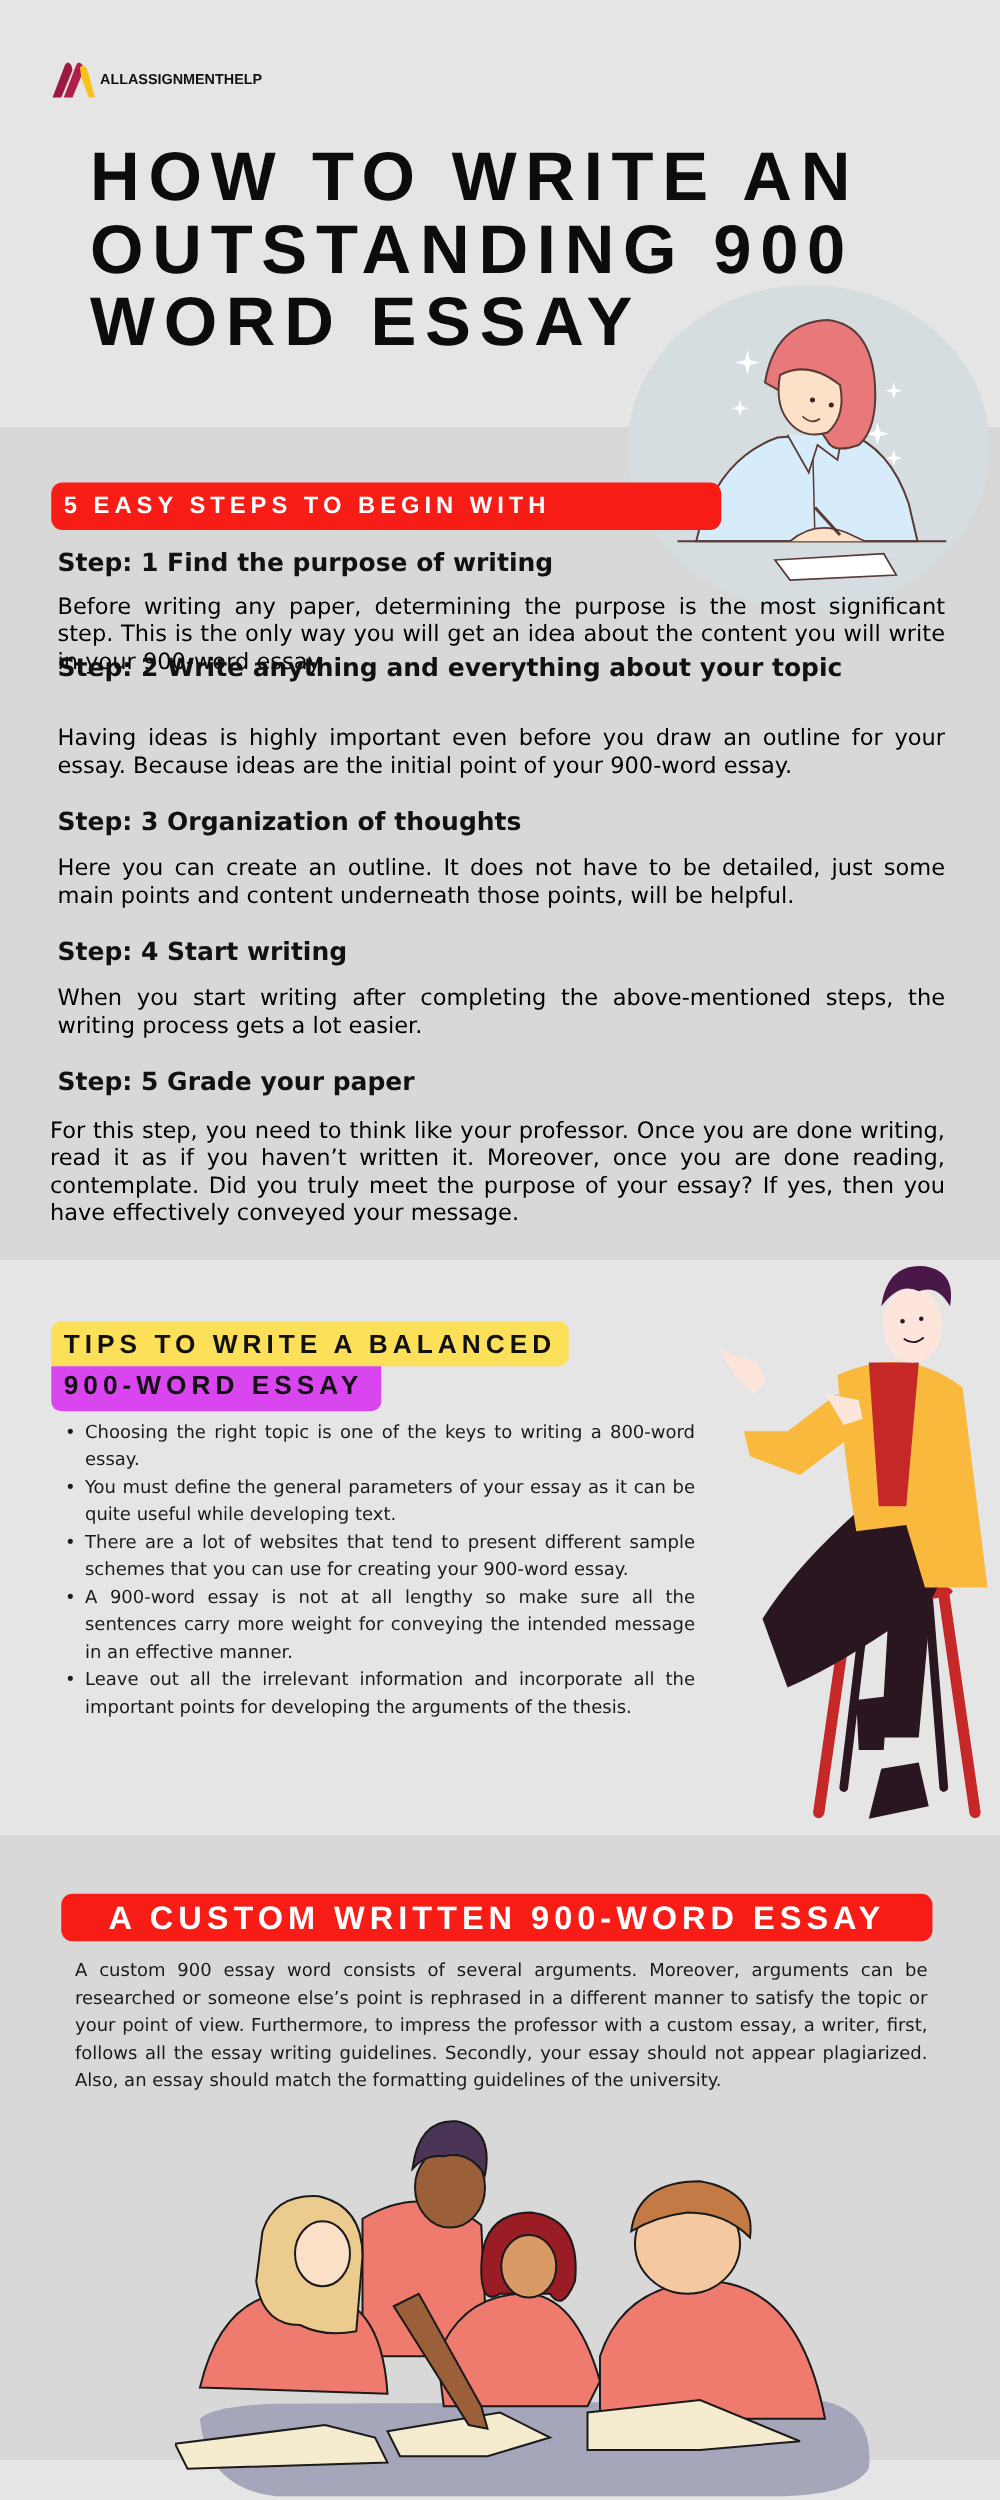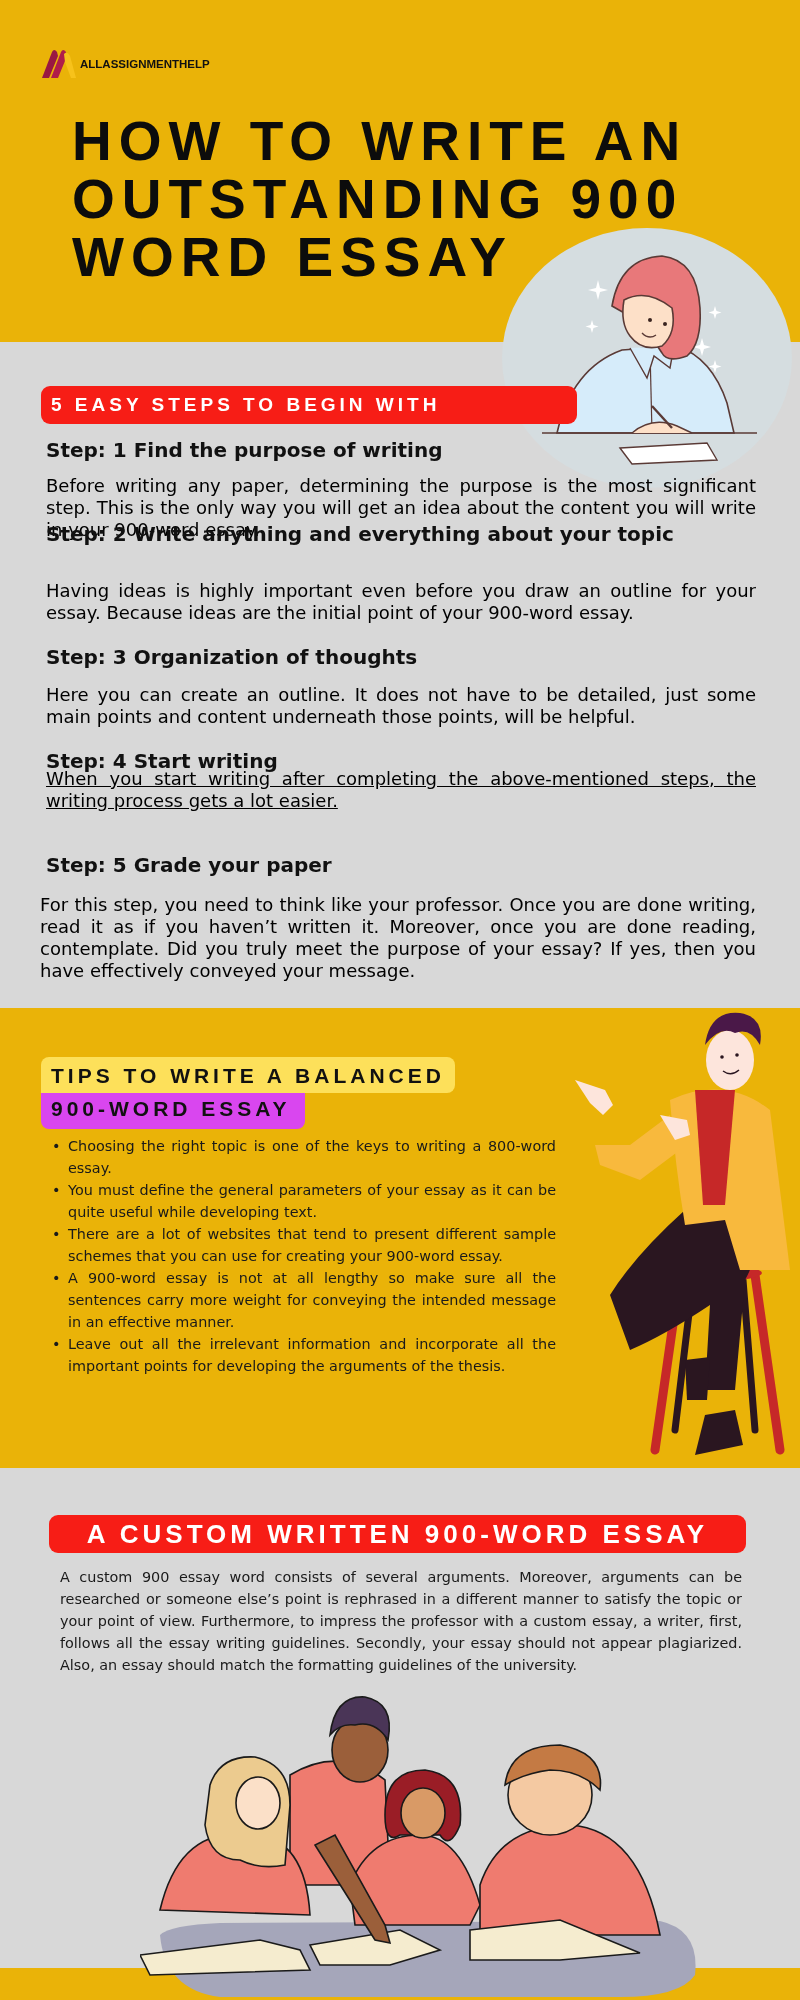--- a/index.html
+++ b/index.html
@@ -1,20 +1,20 @@
 <!DOCTYPE html>
 <html><head>
 <meta charset="utf-8">
 <style>
   * { margin: 0; padding: 0; box-sizing: border-box; }
   html, body { width: 800px; height: 2000px; overflow: hidden; }
   body { font-family: "DejaVu Sans", sans-serif; color: #111; background: #f4b0b2; position: relative; }
 
   .section { position: absolute; left: 0; width: 800px; }
-  .pink { background: #eab308; }
+  .pink { background: #e5e5e5; }
   .gray { background: #d8d8d8; }
 
   
   #hero { top: 0; height: 342px; }
   .logo { position: absolute; left: 40px; top: 48px; display: flex; align-items: center; gap: 2px; }
   .logo svg { width: 38px; height: 32px; }
   .logo-text { font-family: "Liberation Sans", sans-serif; font-weight: 700; font-size: 11.5px; letter-spacing: 0; color: #111; margin-left: 0; }
   .hero-title { position: absolute; left: 72px; top: 112px; width: 700px; font-family: "Liberation Sans", sans-serif; font-weight: 700; font-size: 55px; line-height: 58px; letter-spacing: 7px; color: #0c0c0c; }
   .hero-title span { display: block; }
 
@@ -100,21 +100,21 @@
 <div class="step-h" style="top:438px;">Step: 1 Find the purpose of writing</div>
 <p class="step-p" style="top:475px;">Before writing any paper, determining the purpose is the most significant step. This is the only way you will get an idea about the content you will write in your 900-word essay.</p>
 
 <div class="step-h" style="top:522px;text-align:right;">Step: 2 Write anything and everything about your topic</div>
 <p class="step-p" style="top:580px;">Having ideas is highly important even before you draw an outline for your essay. Because ideas are the initial point of your 900-word essay.</p>
 
 <div class="step-h" style="top:645px;">Step: 3 Organization of thoughts</div>
 <p class="step-p" style="top:684px;">Here you can create an outline. It does not have to be detailed, just some main points and content underneath those points, will be helpful.</p>
 
 <div class="step-h" style="top:749px;">Step: 4 Start writing</div>
-<p class="step-p" style="top:768px;text-decoration:underline;">When you start writing after completing the above-mentioned steps, the writing process gets a lot easier.</p>
+<p class="step-p" style="top:788px;">When you start writing after completing the above-mentioned steps, the writing process gets a lot easier.</p>
 
 <div class="step-h" style="top:853px;text-align:center;">Step: 5 Grade your paper</div>
 <p class="step-p" style="top:894px; left:40px; width:716px;">For this step, you need to think like your professor. Once you are done writing, read it as if you haven’t written it. Moreover, once you are done reading, contemplate. Did you truly meet the purpose of your essay? If yes, then you have effectively conveyed your message.</p>
 
 <div class="section pink" id="tips"></div>
 
 <div class="tips-banner">
   <span class="l1">TIPS TO WRITE A BALANCED</span><br>
   <span class="l2">900-WORD ESSAY</span>
 </div>

